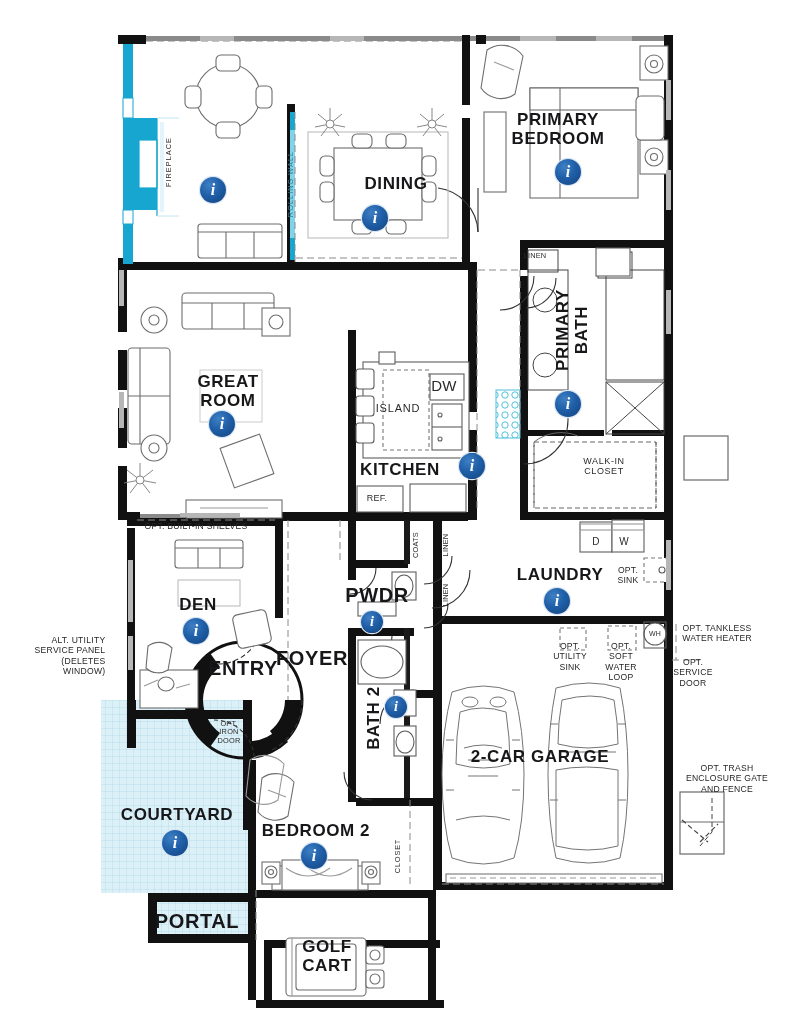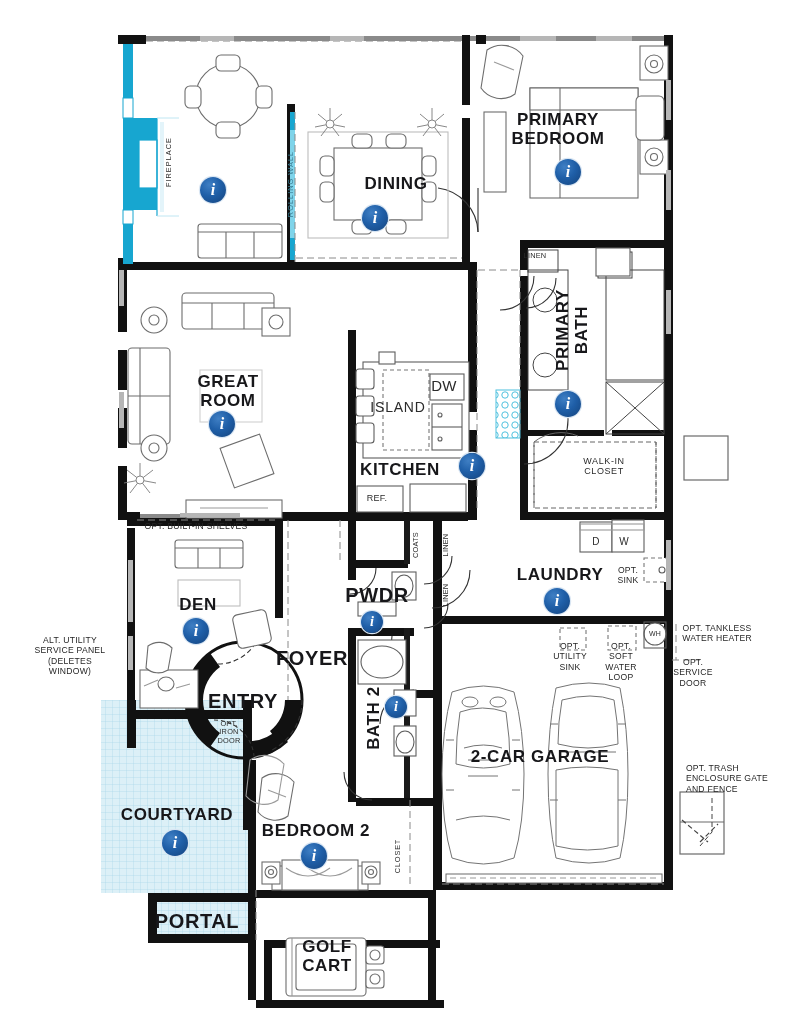--- a/index.html
+++ b/index.html
@@ -44,22 +44,22 @@
     color: #17171a;
   }
   .room-name.sm { font-size: 20px; }
   .note {
     font-size: 8.6px;
     color: #262626;
     letter-spacing: 0.25px;
     text-align: center;
     line-height: 1.22;
   }
-  .note.left { text-align: center; }
-  .note.right { text-align: left; }
+  .note.left { text-align: right; }
+  .note.right { text-align: center; }
   .tiny {
     font-size: 7.4px;
     color: #2b2b2b;
     letter-spacing: 0.2px;
     text-align: center;
   }
   .vert {
     transform-origin: 50% 50%;
   }
   .rot90 { transform: rotate(-90deg); }
@@ -491,35 +491,35 @@
   <div class="lbl room-name" style="left:558px;top:129px;transform:translate(-50%,-50%);">PRIMARY
 BEDROOM</div>
   <div class="lbl room-name" style="left:228px;top:391px;transform:translate(-50%,-50%);">GREAT
 ROOM</div>
   <div class="lbl room-name" style="left:400px;top:470px;transform:translate(-50%,-50%);">KITCHEN</div>
   <div class="lbl room-name vert rot90" style="left:572px;top:330px;transform:translate(-50%,-50%) rotate(-90deg);">PRIMARY
 BATH</div>
   <div class="lbl room-name" style="left:560px;top:575px;transform:translate(-50%,-50%);">LAUNDRY</div>
   <div class="lbl room-name" style="left:198px;top:605px;transform:translate(-50%,-50%);">DEN</div>
   <div class="lbl room-name sm" style="left:312px;top:658px;transform:translate(-50%,-50%);">FOYER</div>
-  <div class="lbl room-name sm" style="left:243px;top:701px;transform:translate(-50%,-50%);">ENTRY</div>
+  <div class="lbl room-name sm" style="left:243px;top:668px;transform:translate(-50%,-50%);">ENTRY</div>
   <div class="lbl room-name sm" style="left:377px;top:595px;transform:translate(-50%,-50%);">PWDR</div>
   <div class="lbl room-name vert rot90" style="left:374px;top:718px;transform:translate(-50%,-50%) rotate(-90deg);">BATH 2</div>
   <div class="lbl room-name" style="left:540px;top:757px;transform:translate(-50%,-50%);">2-CAR GARAGE</div>
   <div class="lbl room-name" style="left:177px;top:815px;transform:translate(-50%,-50%);">COURTYARD</div>
   <div class="lbl room-name sm" style="left:197px;top:921px;transform:translate(-50%,-50%);">PORTAL</div>
   <div class="lbl room-name" style="left:316px;top:831px;transform:translate(-50%,-50%);">BEDROOM 2</div>
   <div class="lbl room-name" style="left:327px;top:956px;transform:translate(-50%,-50%);">GOLF
 CART</div>
   <div class="lbl tiny" style="left:604px;top:466px;transform:translate(-50%,-50%);font-size:9px;letter-spacing:0.6px;">WALK-IN
 CLOSET</div>
 
   <div class="lbl tiny vert" style="left:169px;top:162px;transform:translate(-50%,-50%) rotate(-90deg);letter-spacing:1px;">FIREPLACE</div>
   <div class="lbl tiny vert" style="left:291px;top:184px;transform:translate(-50%,-50%) rotate(-90deg);letter-spacing:1px;color:#3a7f96;">ROLLING WALL</div>
-  <div class="lbl tiny" style="left:398px;top:408px;transform:translate(-50%,-50%);font-size:14px;letter-spacing:0.8px;">ISLAND</div>
+  <div class="lbl tiny" style="left:398px;top:408px;transform:translate(-50%,-50%);font-size:11px;letter-spacing:0.8px;">ISLAND</div>
   <div class="lbl tiny" style="left:444px;top:386px;transform:translate(-50%,-50%);font-size:15px;">DW</div>
   <div class="lbl tiny" style="left:377px;top:498px;transform:translate(-50%,-50%);font-size:9px;">REF.</div>
   <div class="lbl tiny vert" style="left:416px;top:545px;transform:translate(-50%,-50%) rotate(-90deg);">COATS</div>
   <div class="lbl tiny vert" style="left:446px;top:545px;transform:translate(-50%,-50%) rotate(-90deg);">LINEN</div>
   <div class="lbl tiny vert" style="left:446px;top:595px;transform:translate(-50%,-50%) rotate(-90deg);">LINEN</div>
   <div class="lbl tiny" style="left:535px;top:256px;transform:translate(-50%,-50%);">LINEN</div>
   <div class="lbl tiny" style="left:596px;top:542px;transform:translate(-50%,-50%);font-size:10px;">D</div>
   <div class="lbl tiny" style="left:624px;top:542px;transform:translate(-50%,-50%);font-size:10px;">W</div>
   <div class="lbl tiny" style="left:655px;top:634px;transform:translate(-50%,-50%);font-size:7px;">WH</div>
   <div class="lbl tiny vert" style="left:398px;top:856px;transform:translate(-50%,-50%) rotate(-90deg);letter-spacing:0.8px;">CLOSET</div>

